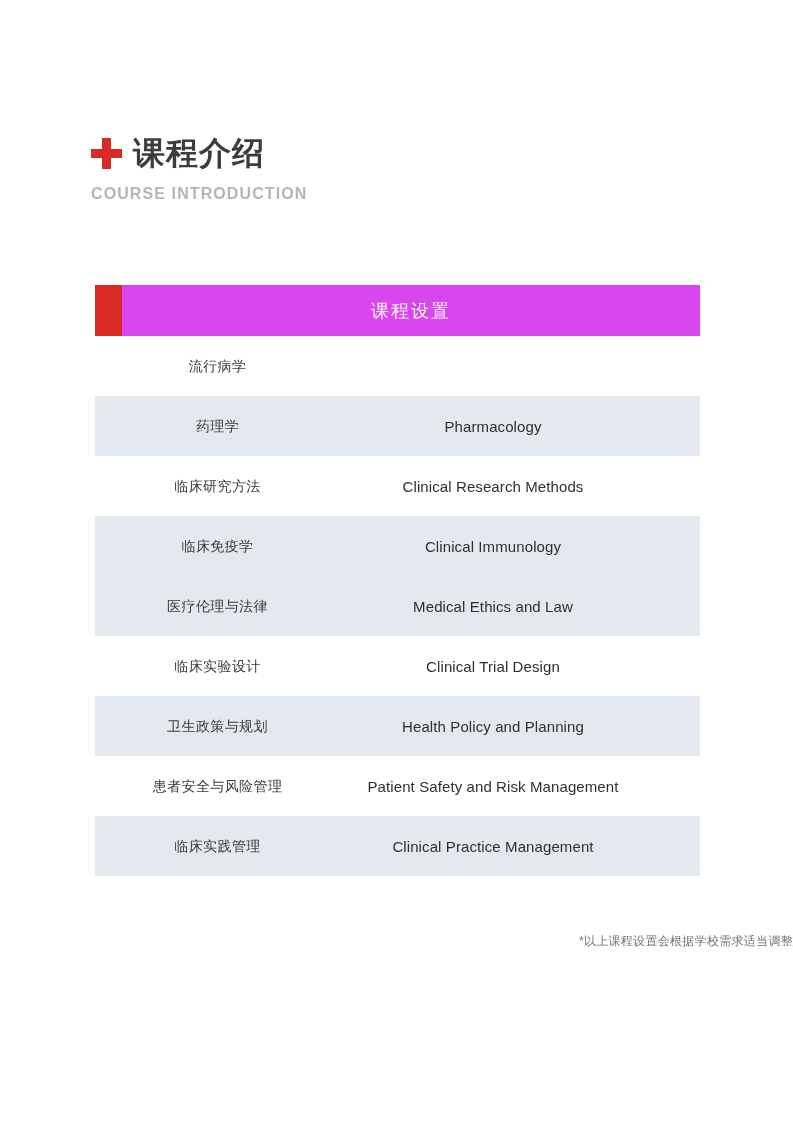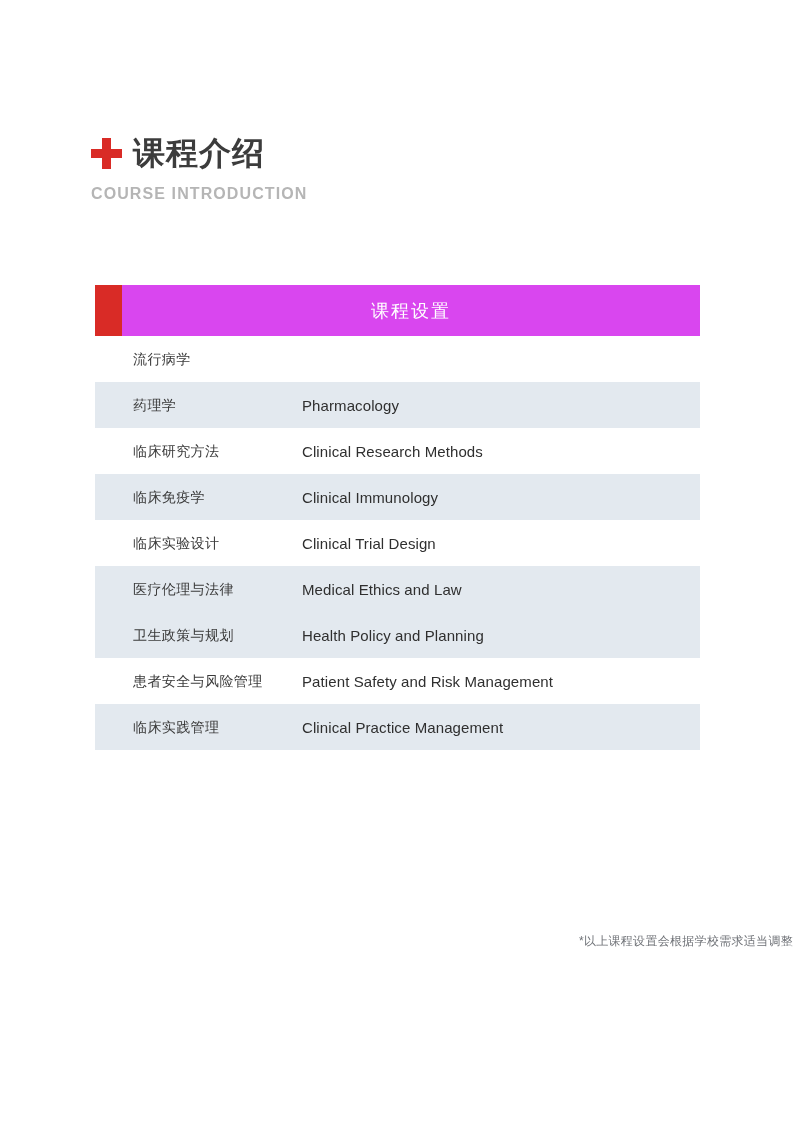--- a/index.html
+++ b/index.html
@@ -100,24 +100,25 @@
     line-height: 1;
   }
 
   .table-body {
     width: 100%;
   }
 
   .table-row {
     display: flex;
     align-items: center;
-    height: 46px;
+    height: 60px;
     width: 100%;
     background: #ffffff;
     box-sizing: border-box;
+    text-align: center;
   }
   .table-row.alt {
     background: #e3e9ef;
   }
 
   .cell-cn {
     width: 207px;
     flex: 0 0 207px;
     padding-left: 38px;
     box-sizing: border-box;
@@ -184,29 +185,29 @@
           <div class="cell-en">Pharmacology</div>
         </div>
         <div class="table-row">
           <div class="cell-cn">临床研究方法</div>
           <div class="cell-en">Clinical Research Methods</div>
         </div>
         <div class="table-row alt">
           <div class="cell-cn">临床免疫学</div>
           <div class="cell-en">Clinical Immunology</div>
         </div>
+        <div class="table-row alt">
+          <div class="cell-cn">医疗伦理与法律</div>
+          <div class="cell-en">Medical Ethics and Law</div>
+        </div>
         <div class="table-row">
           <div class="cell-cn">临床实验设计</div>
           <div class="cell-en">Clinical Trial Design</div>
         </div>
         <div class="table-row alt">
-          <div class="cell-cn">医疗伦理与法律</div>
-          <div class="cell-en">Medical Ethics and Law</div>
-        </div>
-        <div class="table-row alt">
           <div class="cell-cn">卫生政策与规划</div>
           <div class="cell-en">Health Policy and Planning</div>
         </div>
         <div class="table-row">
           <div class="cell-cn">患者安全与风险管理</div>
           <div class="cell-en">Patient Safety and Risk Management</div>
         </div>
         <div class="table-row alt">
           <div class="cell-cn">临床实践管理</div>
           <div class="cell-en">Clinical Practice Management</div>

